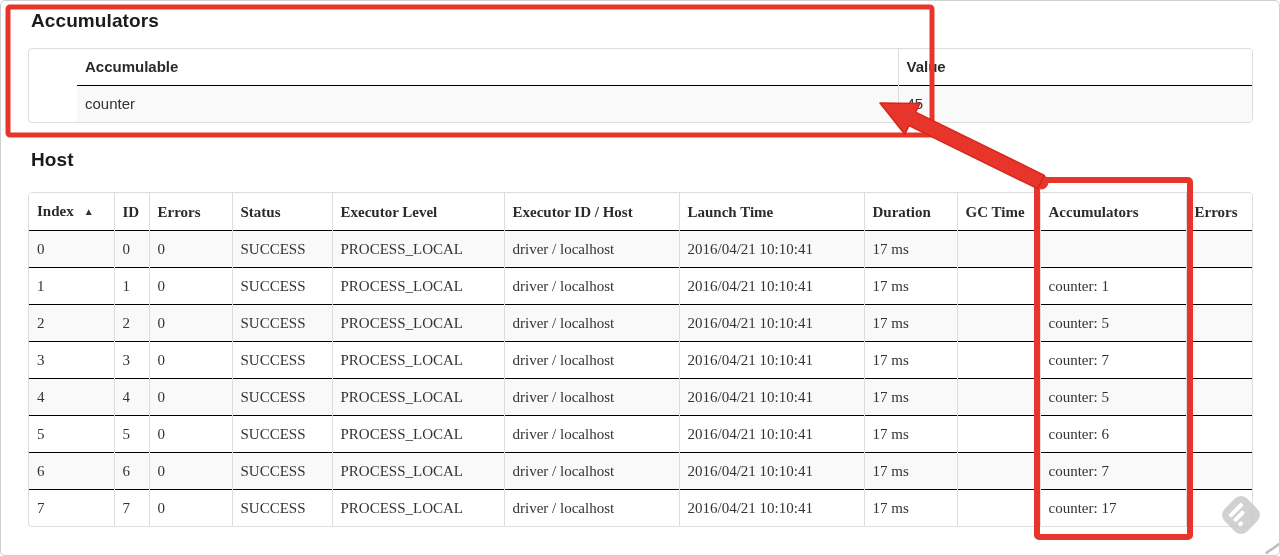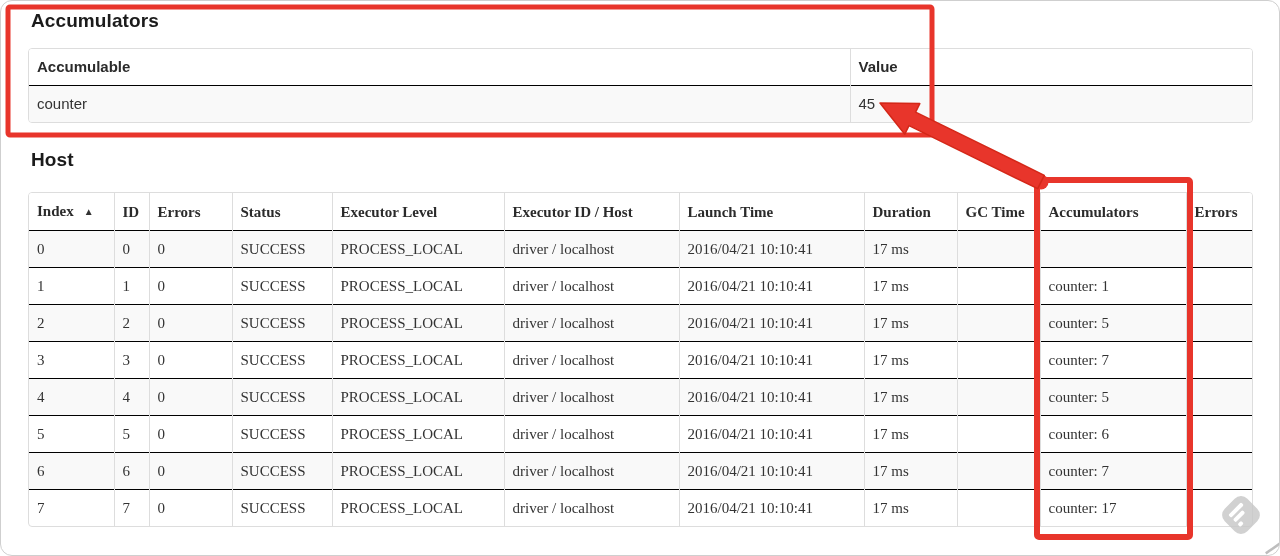--- a/index.html
+++ b/index.html
@@ -7,21 +7,21 @@
   body {
     width: 1280px; height: 556px;
     font-family: "Liberation Sans", "DejaVu Sans", sans-serif;
     position: relative; overflow: hidden;
   }
   .screen {
     position: absolute; left: 0; top: 0;
     width: 1280px; height: 556px;
     background: #ffffff;
     border: 1px solid #cfcfcf;
-    border-radius: 12px;
+    border-radius: 5px;
     overflow: hidden;
   }
   .section-heading {
     position: absolute;
     font-size: 19px;
     font-weight: bold;
     color: #1b1b1b;
     letter-spacing: 0.1px;
   }
   #acc-heading   { left: 30px; top: 9px;  }
@@ -29,21 +29,21 @@
 
   .tbl-wrap {
     position: absolute;
     left: 27px;
     width: 1225px;
     border: 1px solid #dddddd;
     border-radius: 4px;
     overflow: hidden;
     background: #ffffff;
   }
-  #acc-table-wrap   { top: 47px; }
+  #acc-table-wrap   { top: 47px; padding-left: 48px; }
   #tasks-table-wrap { top: 191px; font-family: Liberation Serif, serif; }
 
   table { border-collapse: collapse; width: 100%; table-layout: fixed; }
   th, td {
     border-left: 1px solid #dddddd;
     padding: 8px 8px;
     font-size: 15px;
     line-height: 20px;
     color: #333333;
     text-align: left;

